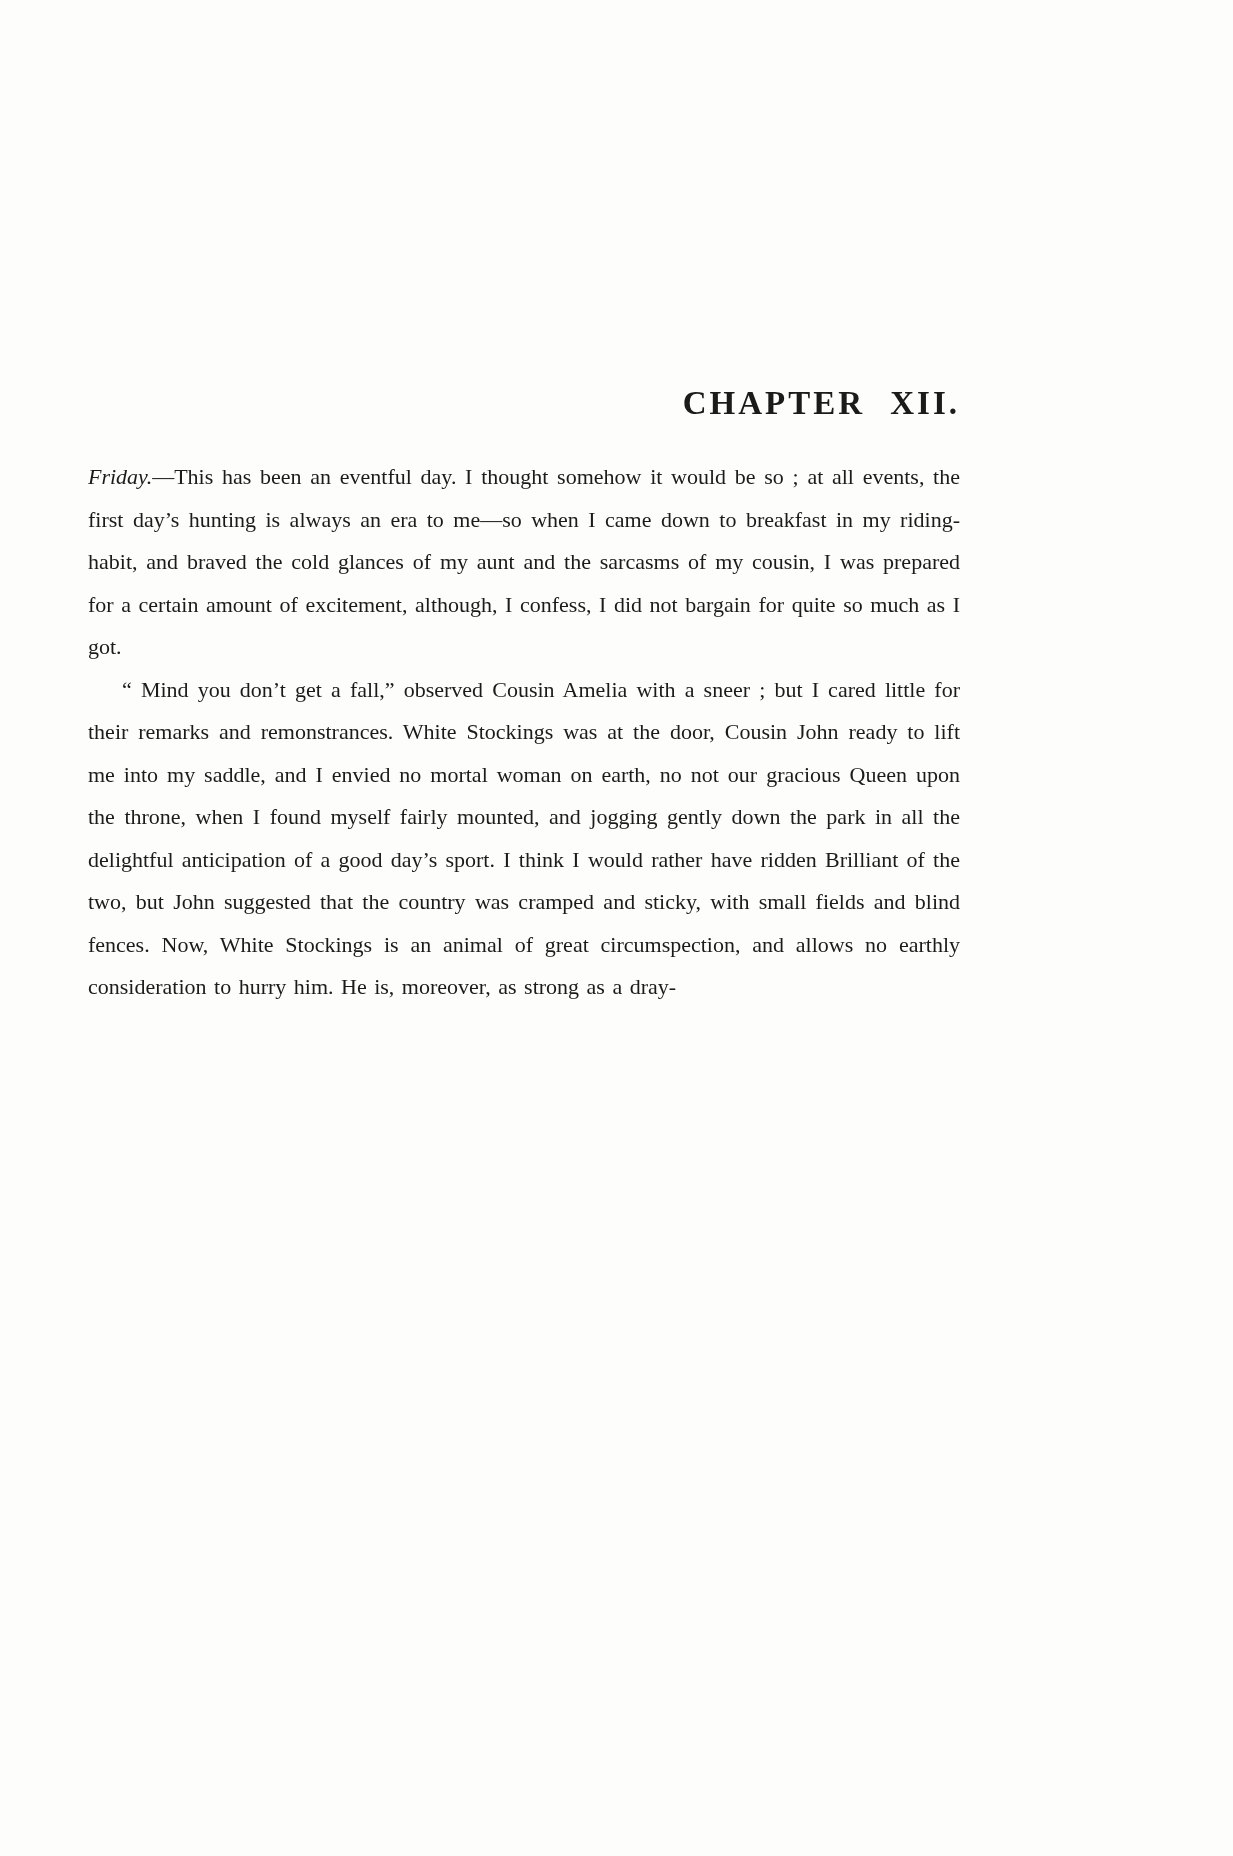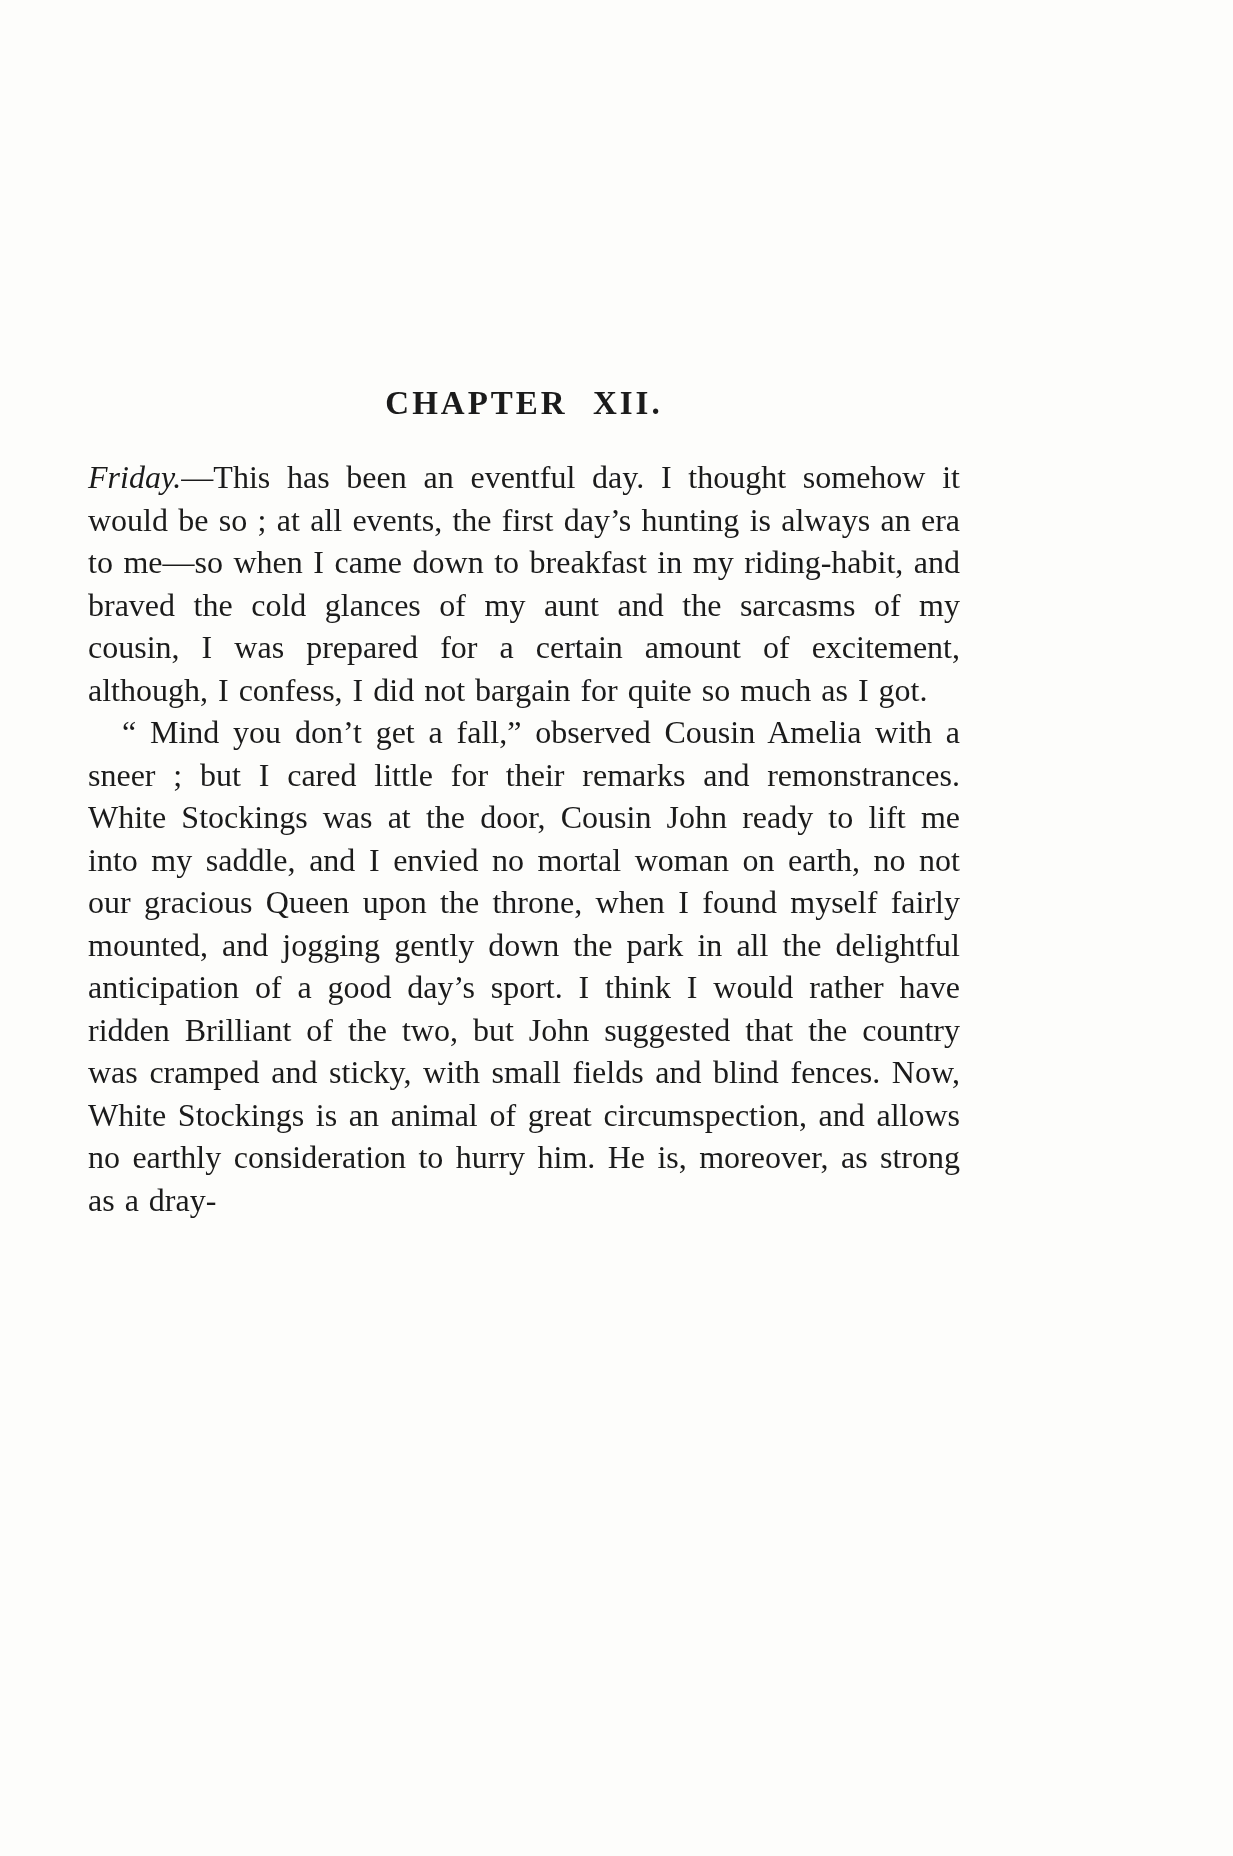--- a/index.html
+++ b/index.html
@@ -24,26 +24,26 @@
     position: absolute;
     left: 88px;
     top: 382px;
     width: 872px;
   }
   h1.chapter {
     font-size: 33px;
     font-weight: bold;
     letter-spacing: 3px;
     word-spacing: 14px;
-    text-align: center;
+    text-align: right;
     margin: 0 0 32px 0;
     line-height: 42px;
   }
   p.body-par {
-    font-size: 32px;
+    font-size: 22px;
     line-height: 42.5px;
     text-align: justify;
     margin: 0;
     word-spacing: 2px;
   }
   p.indent {
     text-indent: 34px;
   }
   .lead-italic {
     font-style: italic;

